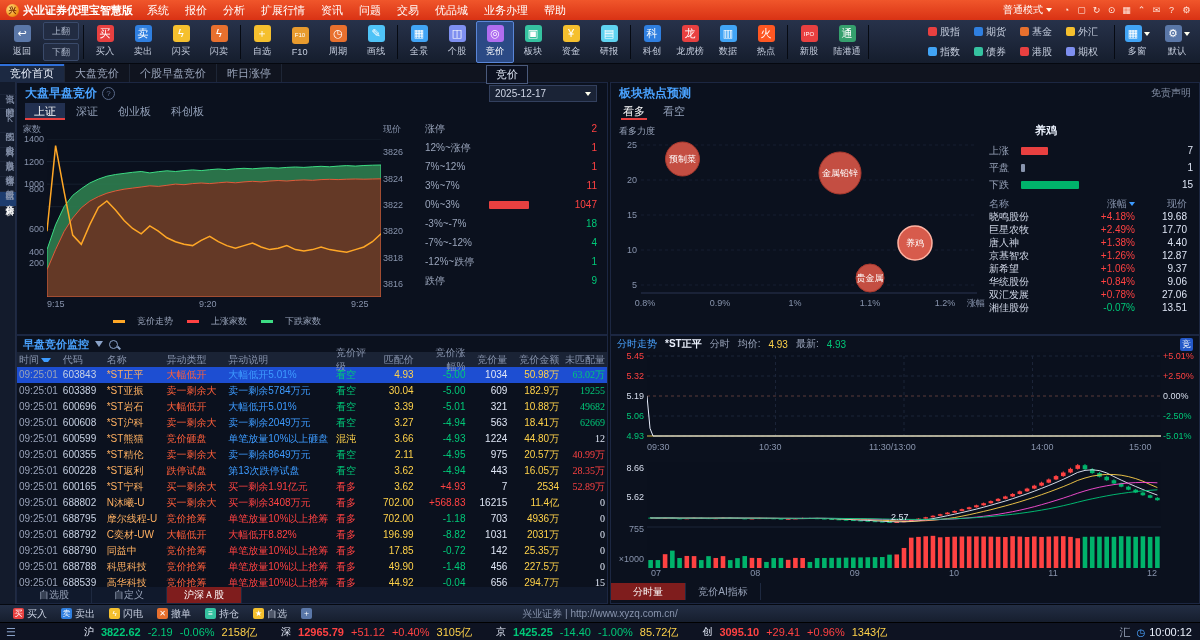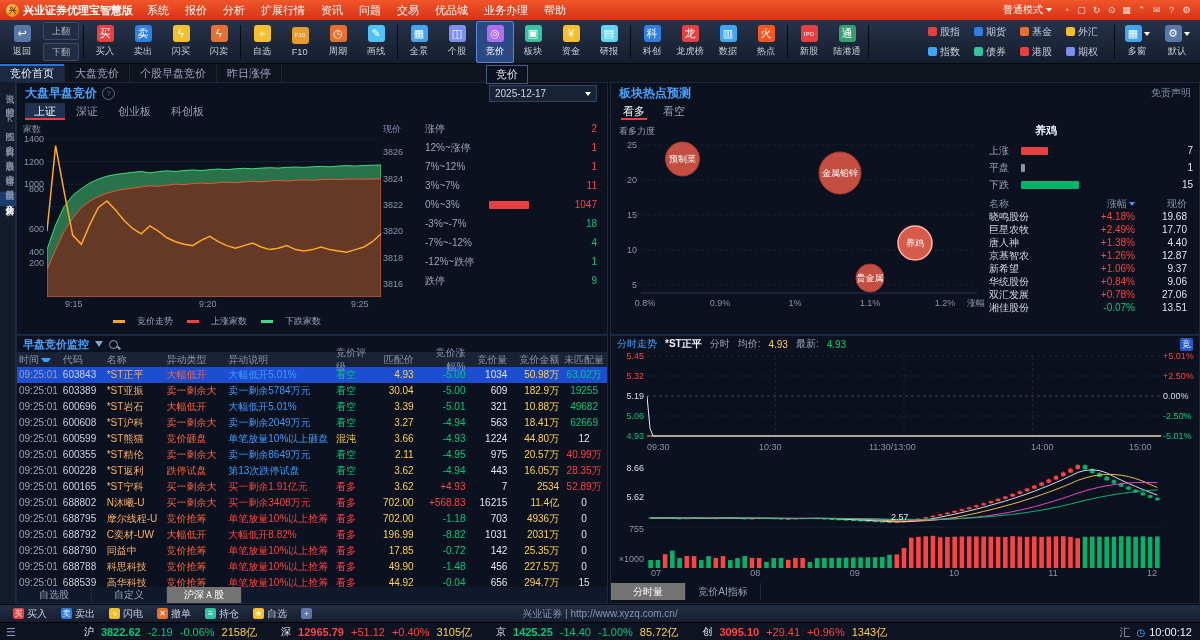--- a/index.html
+++ b/index.html
@@ -110,30 +110,30 @@
   .pc-header .p-title{font-size:11px;}
   .funnel{width:0;height:0;border-left:4px solid transparent;border-right:4px solid transparent;border-top:6px solid #8aa2c8;}
   .mag{width:7px;height:7px;border:1.5px solid #8aa2c8;border-radius:50%;position:relative;display:inline-block;}
   .mag::after{content:"";position:absolute;width:4px;height:1.5px;background:#8aa2c8;transform:rotate(45deg);right:-4px;bottom:-1px;}
   .pc-thead{display:flex;height:15px;align-items:center;background:#1a2335;color:#8894ad;font-size:10px;}
   .pc-row{display:flex;height:16px;line-height:16px;align-items:center;font-size:10px;white-space:nowrap;}
   .pc-row.sel{background:#1d4ed2;}
   .pc-row span,.pc-thead span{overflow:hidden;box-sizing:border-box;padding:0 2px;}
   .c-time{width:44px;} .c-code{width:44px;} .c-name{width:60px;} .c-type{width:62px;} .c-desc{width:108px;}
   .c-rate{width:38px;} .c-price{width:44px;text-align:right;} .c-chg{width:52px;text-align:right;}
-  .c-vol{width:42px;text-align:right;} .c-amt{width:52px;text-align:right;} .c-un{width:46px;text-align:center;}
+  .c-vol{width:42px;text-align:right;} .c-amt{width:52px;text-align:right;} .c-un{width:46px;text-align:right;font-family:Liberation Serif, serif;}
   .tg{color:#98a2b8;} .tc{color:#c8d2e4;} .tn{color:#ffb061;} .tt{color:#ff5e3a;}
   .db{color:#3d9bff;} .dr{color:#ff4242;}
   .rg{color:#00c878;} .rr{color:#ff4242;} .ry{color:#ffd24a;}
   .py{color:#ffd24a;} .vw{color:#dfe6f5;}
   .ug{color:#00c878;} .ur{color:#ff4242;} .uw{color:#dfe6f5;}
   .pc-footer{position:absolute;left:0;bottom:0;height:16px;display:flex;background:#10192c;width:100%;}
   .pcf-tab{min-width:58px;padding:0 8px;display:flex;align-items:center;justify-content:center;font-size:10px;
     color:#9aa5bb;border-right:1px solid #1e2940;cursor:default;}
-  .pcf-tab.active{background:#737373;color:#fff;}
+  .pcf-tab.active{background:#7f1d1d;color:#fff;}
   
   .pd-header{height:16px;display:flex;gap:8px;align-items:center;padding:0 6px;font-size:10px;}
   .pd-tab{color:#4aa3ff;}
   .pd-stock{color:#eaf0fc;font-weight:bold;}
   .pd-dim{color:#9aa5bb;}
   .pd-avg{color:#ffd24a;} .pd-last{color:#00c878;}
   .pd-corner{margin-left:auto;width:13px;height:13px;background:#2458c8;color:#fff;font-size:9px;
     display:flex;align-items:center;justify-content:center;border-radius:2px;}
   .pd-minute{position:absolute;left:0;top:16px;width:588px;height:104px;}
   .mt{position:absolute;font-size:9px;width:33px;text-align:right;left:0;}
@@ -402,21 +402,21 @@
             <line x1="0" y1="22.571428571428584" x2="334" y2="22.571428571428584" stroke="#16202f" stroke-width="1"></line>
             <line x1="0" y1="45.14285714285714" x2="334" y2="45.14285714285714" stroke="#16202f" stroke-width="1"></line>
             <line x1="0" y1="67.71428571428572" x2="334" y2="67.71428571428572" stroke="#16202f" stroke-width="1"></line>
             <line x1="0" y1="90.28571428571429" x2="334" y2="90.28571428571429" stroke="#16202f" stroke-width="1"></line>
             <line x1="0" y1="112.85714285714286" x2="334" y2="112.85714285714286" stroke="#16202f" stroke-width="1"></line>
             <line x1="0" y1="135.42857142857144" x2="334" y2="135.42857142857144" stroke="#16202f" stroke-width="1"></line>
             <polygon points="0,158 0.0,110.6 8.6,85.8 17.1,67.7 25.7,56.4 34.3,49.7 42.8,44.0 51.4,40.1 59.9,37.2 68.5,35.5 77.1,34.4 85.6,33.3 94.2,32.5 102.8,33.9 111.3,32.7 119.9,31.8 128.5,32.5 137.0,31.6 145.6,30.9 154.2,31.6 162.7,30.7 171.3,30.0 179.8,30.7 188.4,29.8 197.0,29.3 205.5,29.8 214.1,29.1 222.7,28.7 231.2,29.1 239.8,28.4 248.4,28.0 256.9,28.4 265.5,27.8 274.1,27.3 282.6,27.8 291.2,27.1 299.7,26.6 308.3,27.1 316.9,26.5 325.4,26.2 334.0,26.0 334,158" fill="#2e7d4f" fill-opacity="0.9" stroke="#3ddc84" stroke-width="1"></polygon>
             <polygon points="0,158 0.0,130.9 8.6,110.6 17.1,92.5 25.7,79.0 34.3,68.8 42.8,62.1 51.4,57.6 59.9,54.2 68.5,51.9 77.1,50.2 85.6,49.1 94.2,48.0 102.8,46.8 111.3,47.4 119.9,46.3 128.5,45.1 137.0,45.7 145.6,44.6 154.2,44.0 162.7,44.6 171.3,43.8 179.8,43.1 188.4,43.8 197.0,42.9 205.5,42.3 214.1,42.9 222.7,42.0 231.2,41.5 239.8,42.0 248.4,41.3 256.9,40.9 265.5,41.3 274.1,40.6 282.6,40.3 291.2,40.6 299.7,40.2 308.3,40.0 316.9,40.2 325.4,40.0 334.0,39.8 334,158" fill="#6e2f20" fill-opacity="0.85" stroke="#e05a3a" stroke-width="1"></polygon>
             <polyline points="0.0,92.2 8.6,6.6 17.1,52.7 25.7,96.1 34.3,105.3 42.8,85.6 51.4,68.5 59.9,61.9 68.5,71.1 77.1,81.6 85.6,89.5 94.2,94.8 102.8,86.9 111.3,92.2 119.9,98.8 128.5,102.7 137.0,105.3 145.6,106.6 154.2,101.4 162.7,97.4 171.3,102.7 179.8,106.6 188.4,109.3 197.0,106.6 205.5,104.0 214.1,108.0 222.7,110.6 231.2,109.3 239.8,106.6 248.4,110.6 256.9,111.9 265.5,110.6 274.1,108.0 282.6,110.6 291.2,111.9 299.7,113.2 308.3,110.6 316.9,108.0 325.4,102.7 334.0,94.8" fill="none" stroke="#ffa726" stroke-width="1.5"></polyline>
           </svg>
-          <span class="ax-x" style="left: 48px;">9:15</span>
+          <span class="ax-x" style="left: 30px;">9:15</span>
           <span class="ax-x" style="left: 182px;">9:20</span>
           <span class="ax-x" style="left: 334px;">9:25</span>
           <div class="pa-legend">
             <span class="lg-item">
               <span class="lg-dash" style="background: rgb(255, 167, 38);"></span>
               <span>竞价走势</span>
             </span>
             <span class="lg-item">
               <span class="lg-dash" style="background: rgb(255, 66, 66);"></span>
               <span>上涨家数</span>

